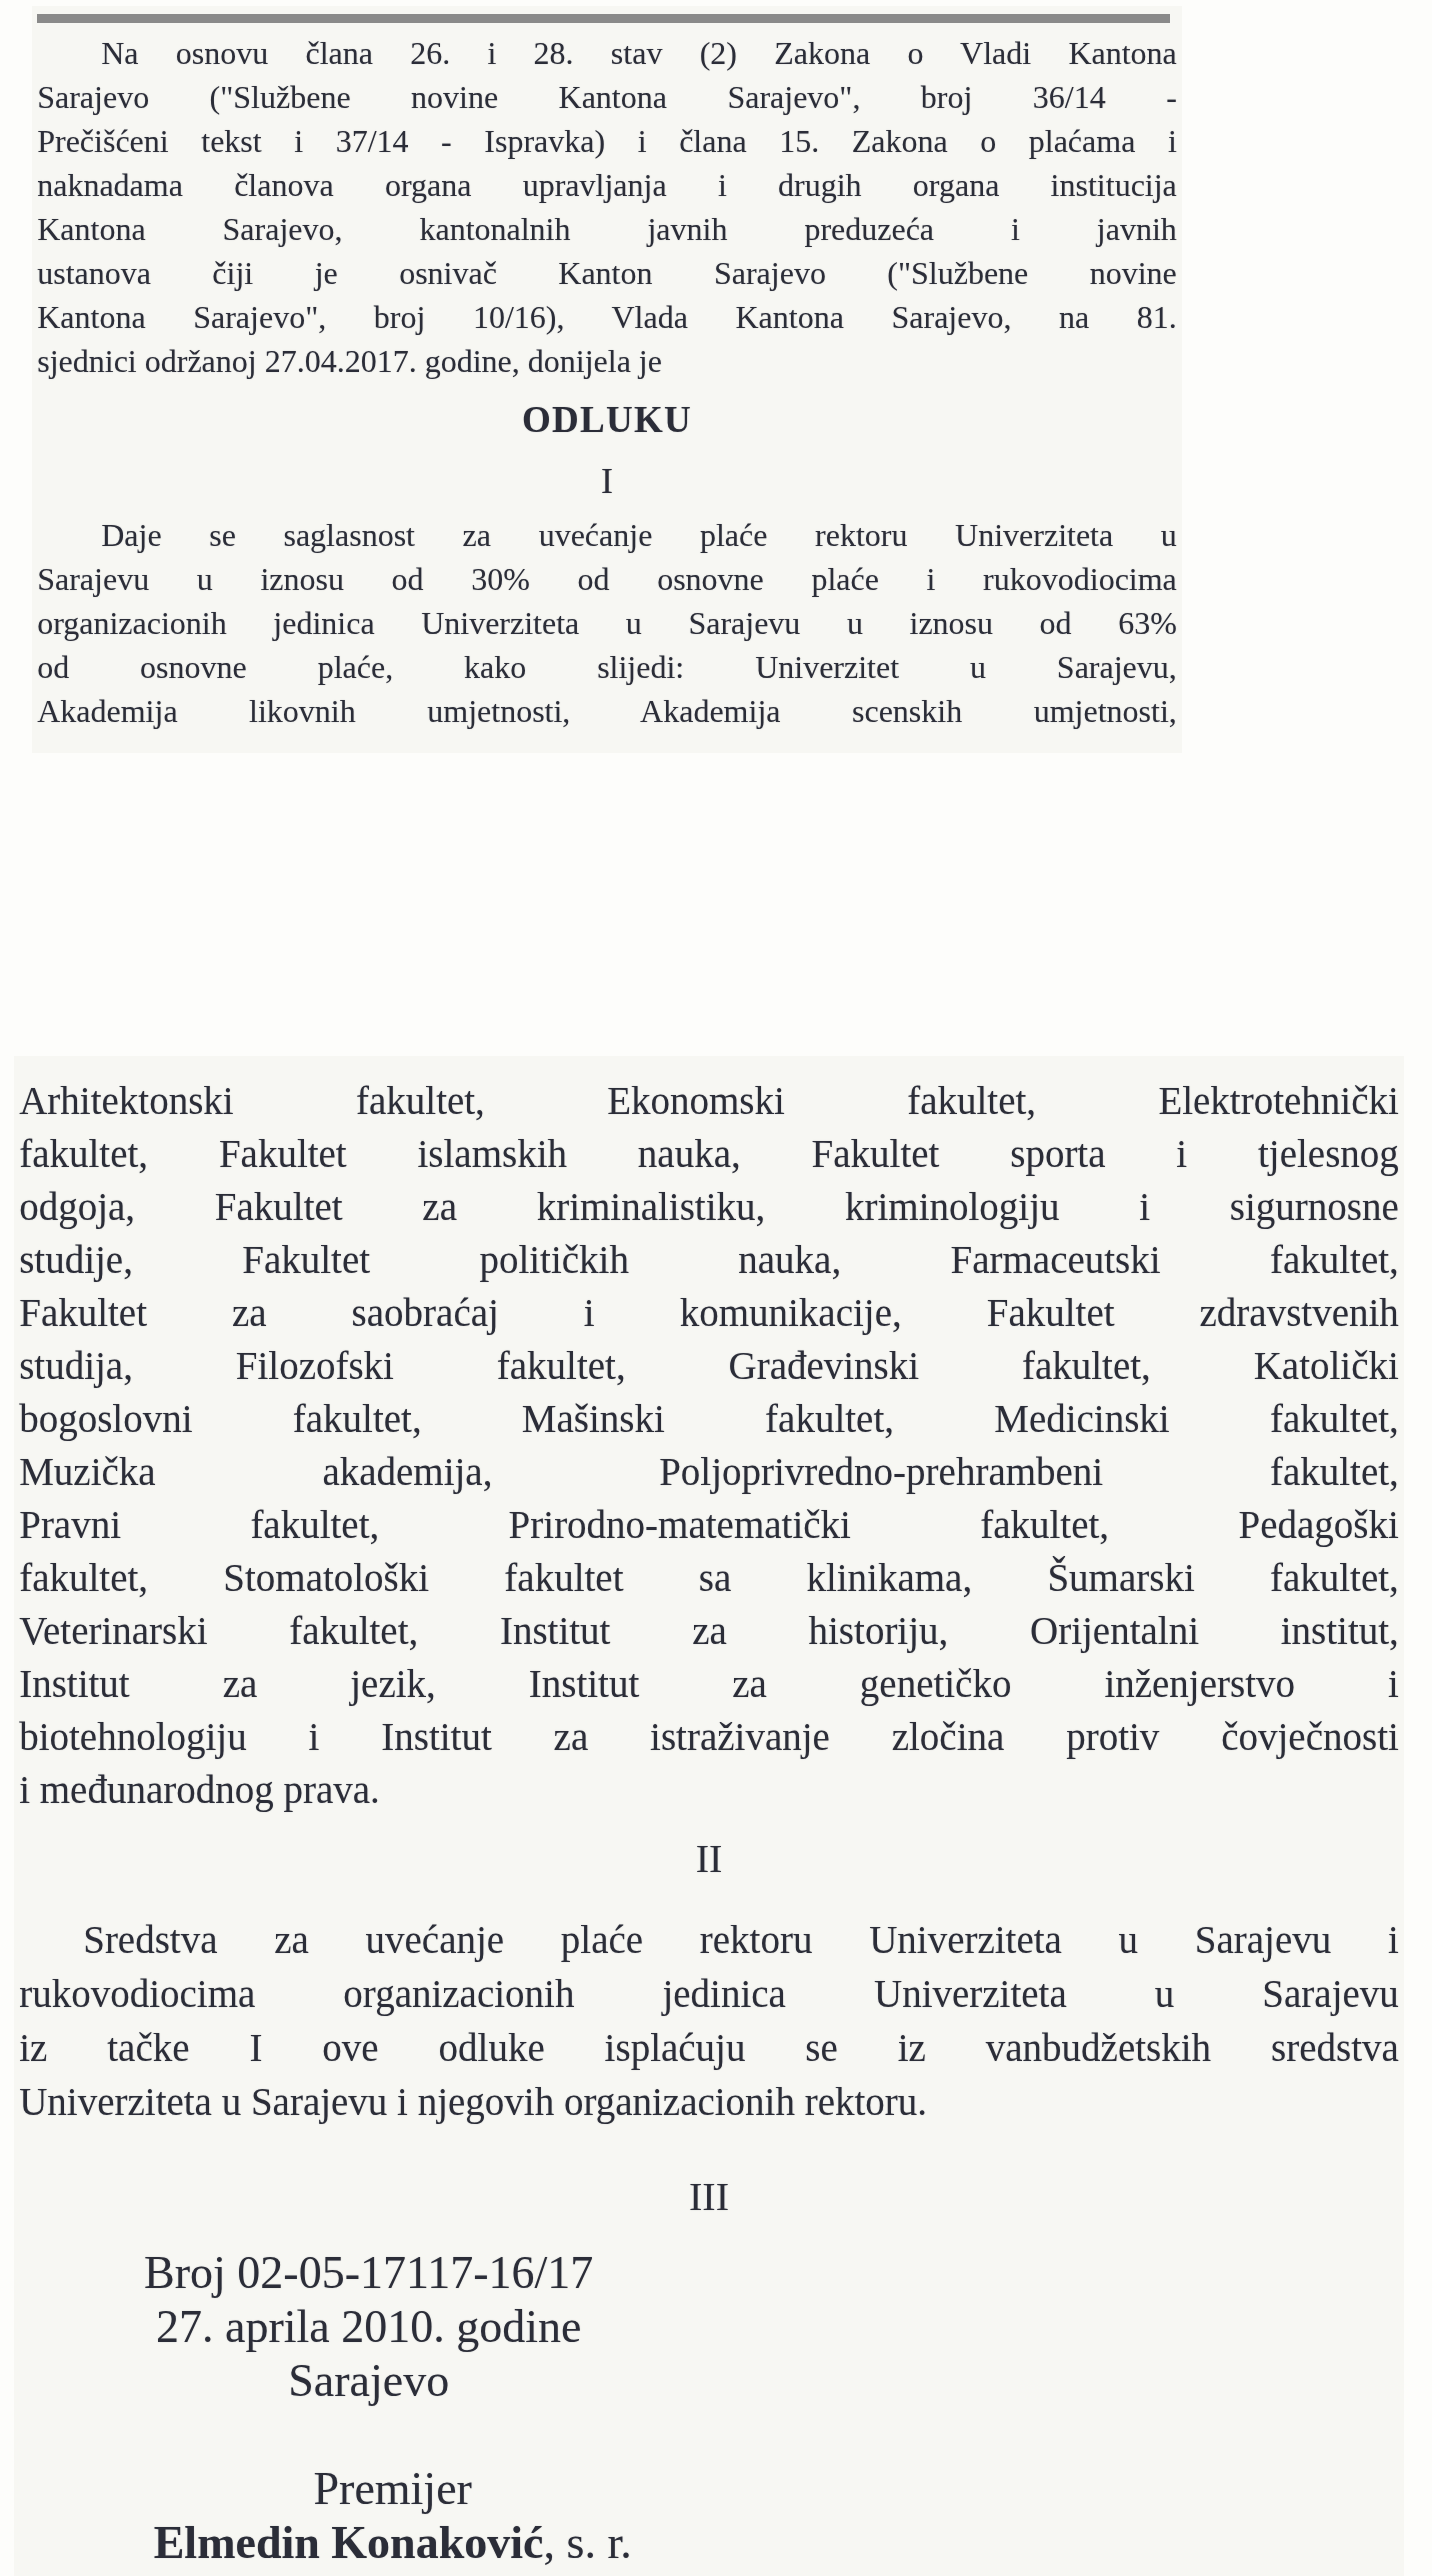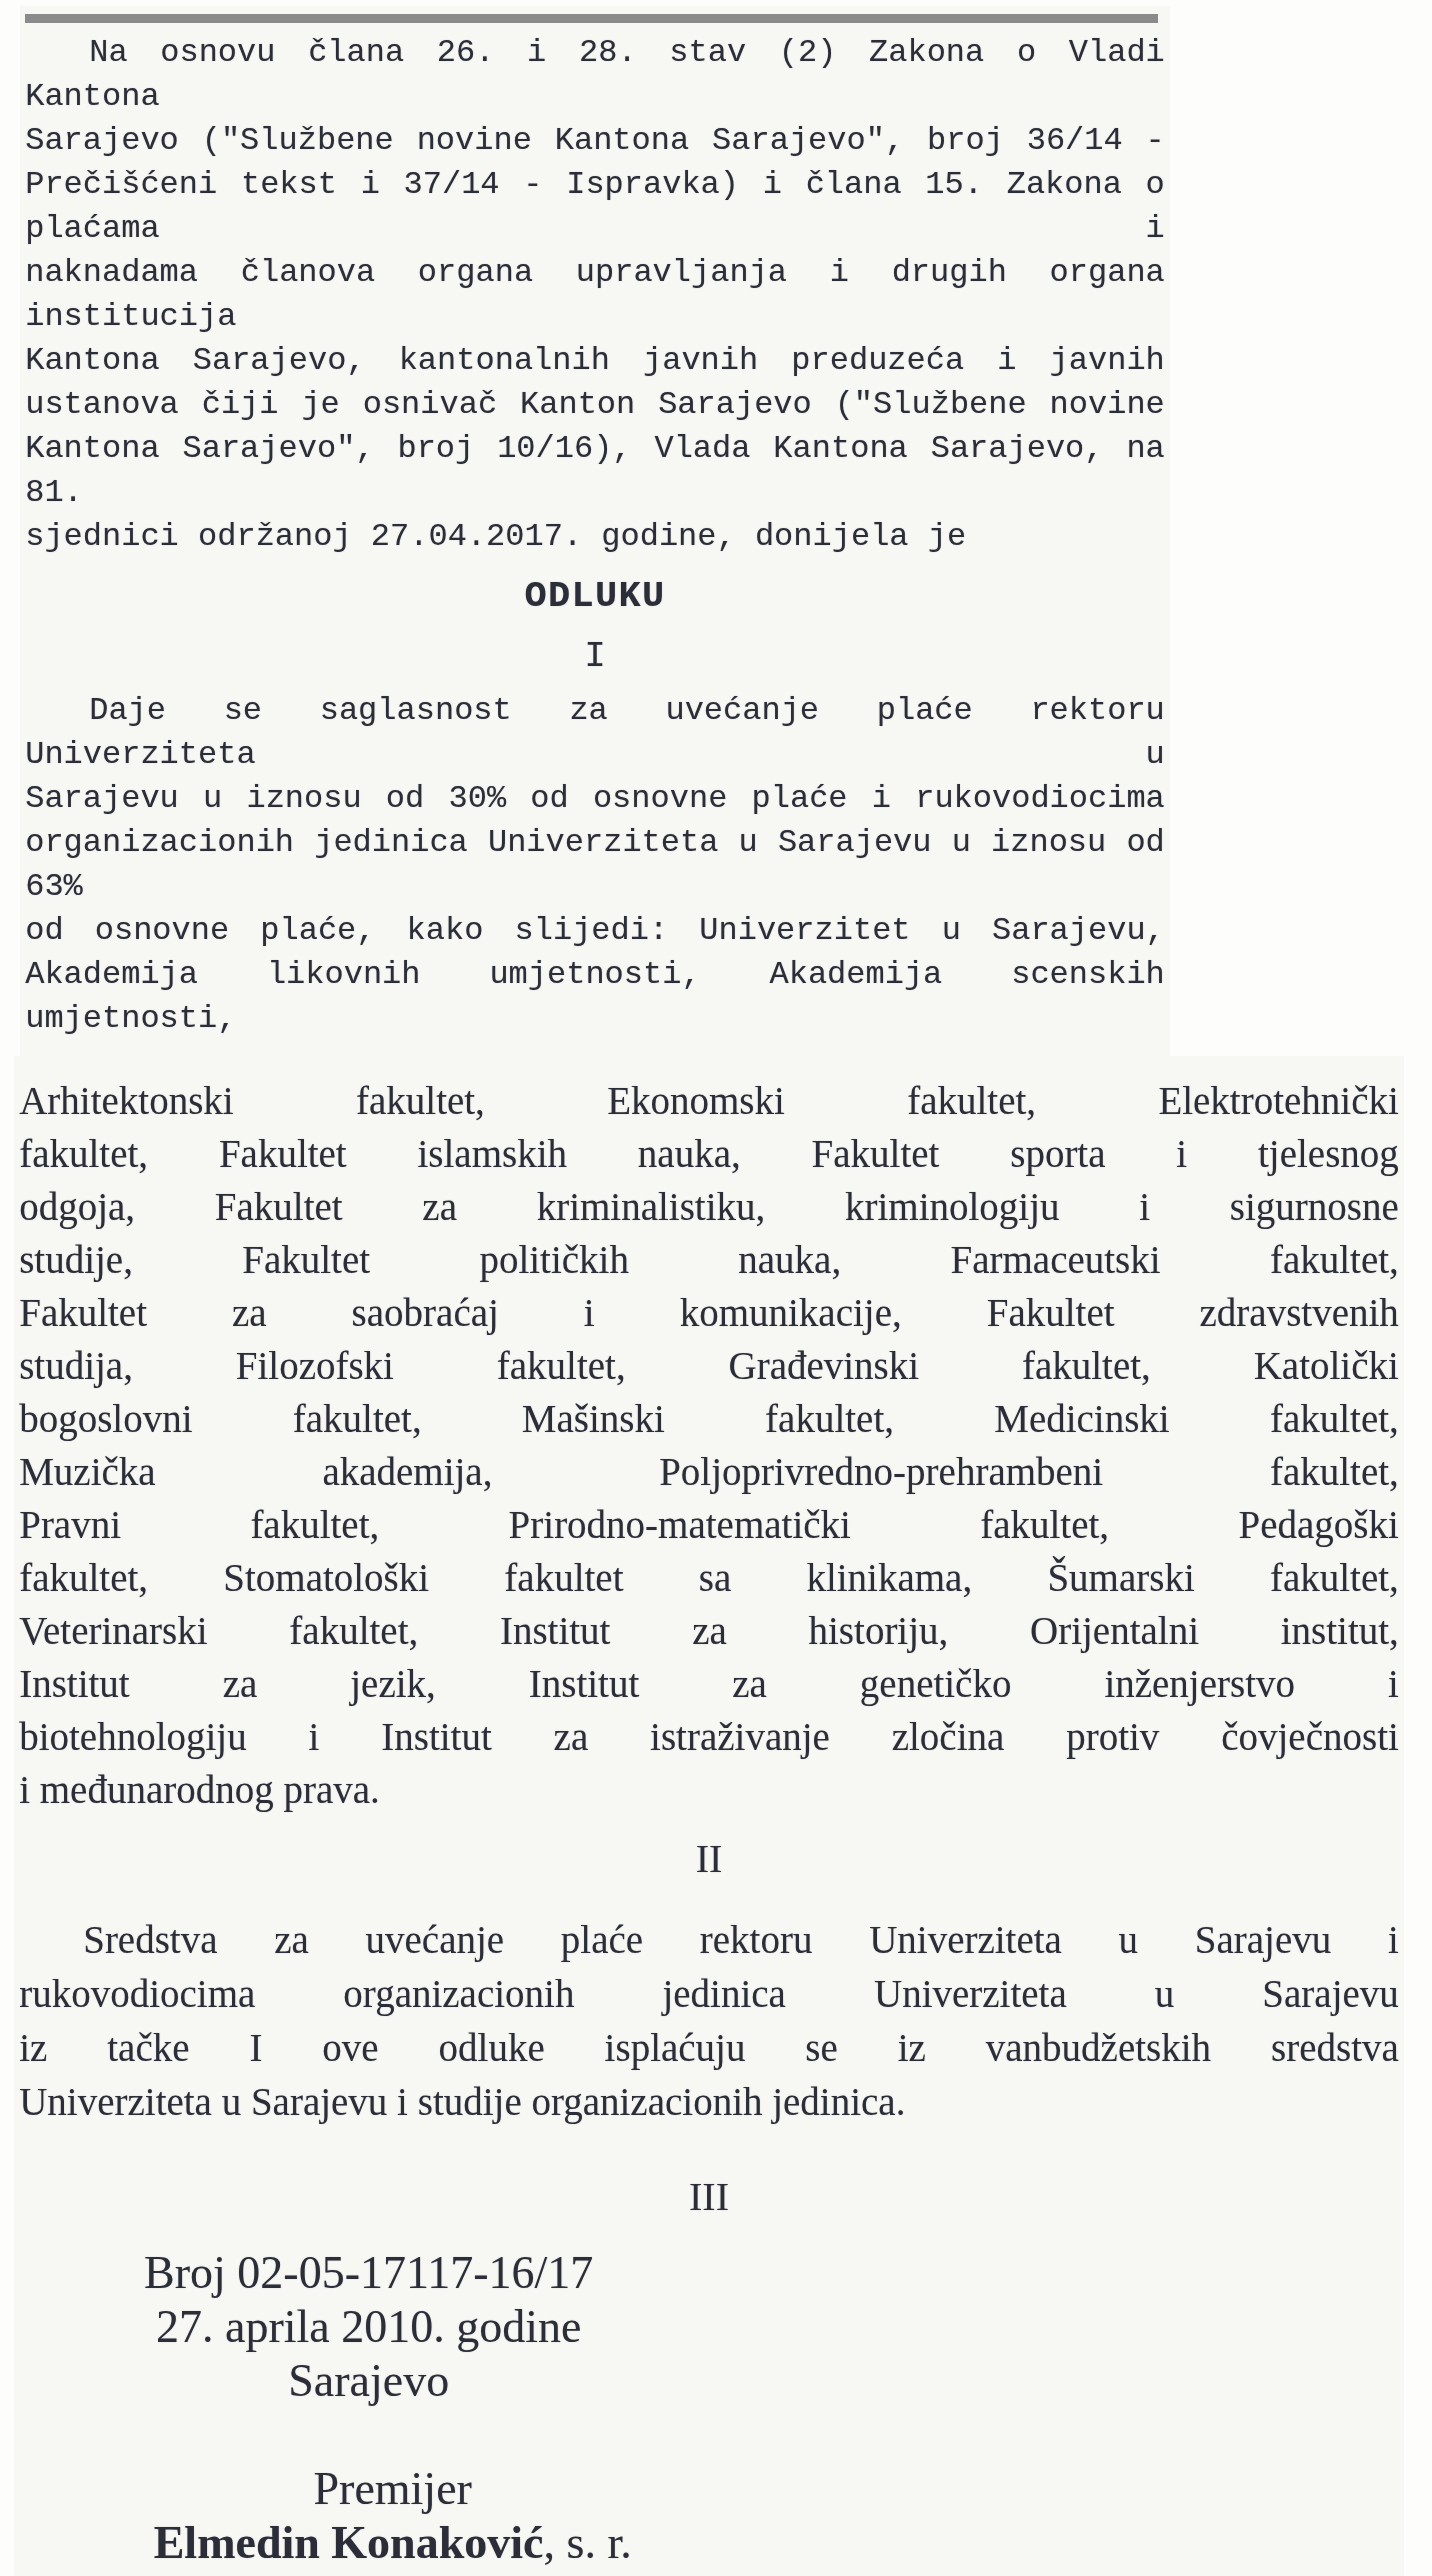--- a/index.html
+++ b/index.html
@@ -15,21 +15,21 @@
     font-family: "Liberation Serif", "DejaVu Serif", serif;
     color: var(--text);
     position: relative;
     overflow: hidden;
   }
   .page {
     position: absolute; inset: 0;
     text-shadow: 0 0 1.3px rgba(43,45,56,0.28);
   }
   .clip { position: absolute; background: var(--clip-bg); }
-  .clip-a { left: 20px; top: 6.4px;  width: 1150px; padding: 7.7px 5.2px 19.3px 5.2px; font-family: Liberation Mono, monospace; }
+  .clip-a { left: 32px; top: 6.4px;  width: 1150px; padding: 7.7px 5.2px 19.3px 5.2px; }
   .clip-b { left: 14px; top: 1056px; width: 1390px; padding: 18px 5.2px 26px 5.2px; }
 
   .rule { height: 9px; background: var(--rule); margin: 0 0 7.7px 0; width: 1133px; }
 
   
   .jlines .jl { text-align: justify; text-align-last: justify; }
   .jlines.end .jl:last-child { text-align-last: left; }
   .jlines[data-indent] .jl:first-child { text-indent: 64px; }
 
   .body-a { font-size: 32px; line-height: 44px; }
@@ -92,21 +92,21 @@
         <div class="jl">Veterinarski fakultet, Institut za historiju, Orijentalni institut,</div>
         <div class="jl">Institut za jezik, Institut za genetičko inženjerstvo i</div>
         <div class="jl">biotehnologiju i Institut za istraživanje zločina protiv čovječnosti</div>
         <div class="jl">i međunarodnog prava.</div>
       </div>
     <div class="heading numeral-b">II</div>
     <div class="jlines end body-b p4" data-indent="">
         <div class="jl">Sredstva za uvećanje plaće rektoru Univerziteta u Sarajevu i</div>
         <div class="jl">rukovodiocima organizacionih jedinica Univerziteta u Sarajevu</div>
         <div class="jl">iz tačke I ove odluke isplaćuju se iz vanbudžetskih sredstva</div>
-        <div class="jl">Univerziteta u Sarajevu i studije organizacionih jedinica.</div>
+        <div class="jl">Univerziteta u Sarajevu i njegovih organizacionih rektoru.</div>
       </div>
     <div class="heading numeral-b numeral-3">III</div>
 
     <div class="sig-row">
       <div class="sig-col sig-left">
         <div>Broj 02-05-17117-16/17</div>
         <div>27. aprila 2010. godine</div>
         <div>Sarajevo</div>
       </div>
       <div class="sig-col sig-right">

